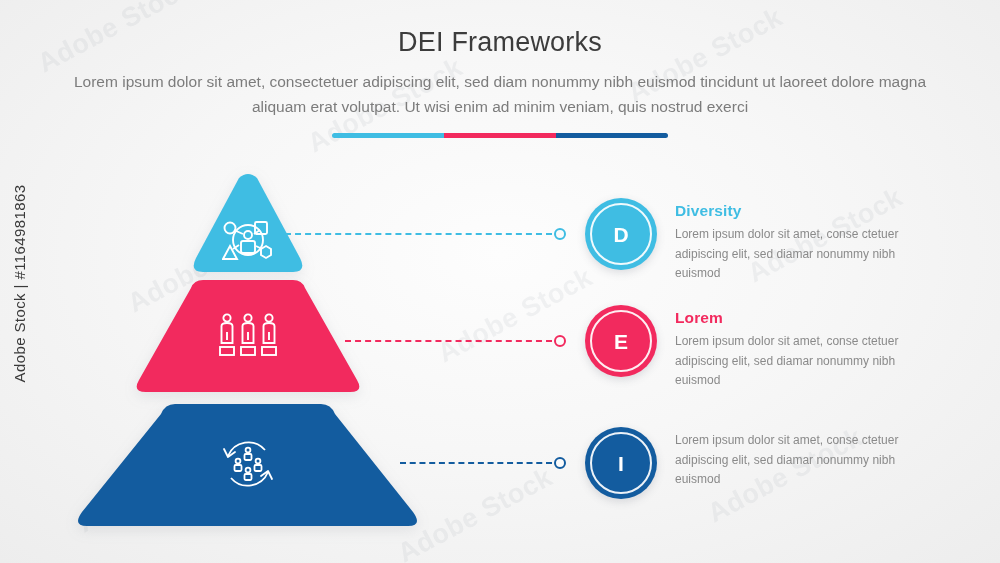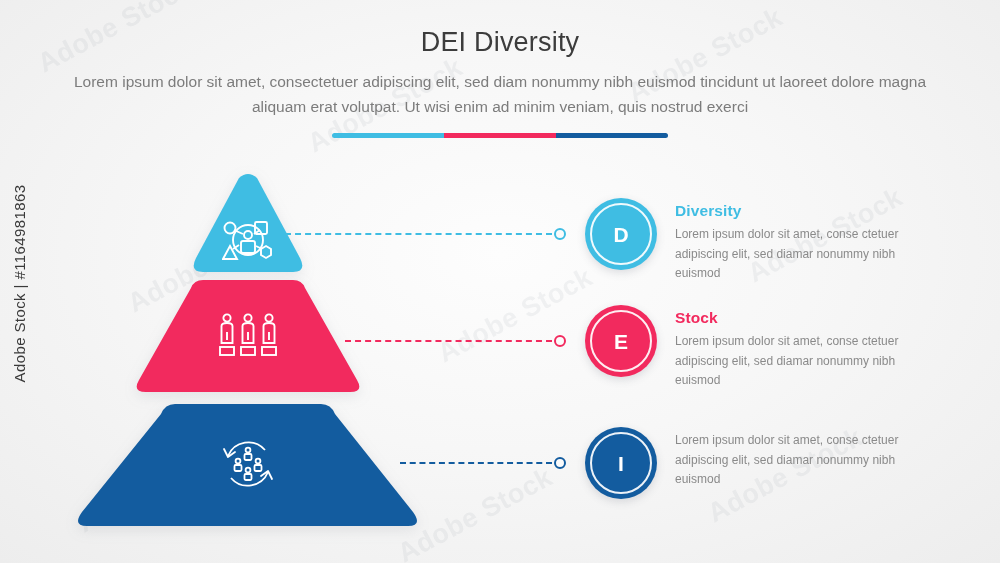--- a/index.html
+++ b/index.html
@@ -127,21 +127,21 @@
 <div class="wm-tile" style="left:620px; top:40px;">Adobe Stock</div>
 <div class="wm-tile" style="left:120px; top:250px;">Adobe Stock</div>
 <div class="wm-tile" style="left:430px; top:300px;">Adobe Stock</div>
 <div class="wm-tile" style="left:740px; top:220px;">Adobe Stock</div>
 <div class="wm-tile" style="left:70px; top:470px;">Adobe Stock</div>
 <div class="wm-tile" style="left:390px; top:500px;">Adobe Stock</div>
 <div class="wm-tile" style="left:700px; top:460px;">Adobe Stock</div>
 
 <div class="wm-left">Adobe Stock | #1164981863</div>
 
-<div class="page-title">DEI Diversity</div>
+<div class="page-title">DEI Frameworks</div>
 <div class="page-subtitle">Lorem ipsum dolor sit amet, consectetuer adipiscing elit, sed diam nonummy nibh euismod tincidunt ut laoreet dolore magna aliquam erat volutpat. Ut wisi enim ad minim veniam, quis nostrud exerci</div>
 
 <div class="divider">
   <span style="background:#3FBDE3"></span>
   <span style="background:#F22A5E"></span>
   <span style="background:#135C9F"></span>
 </div>
 
 <div class="pyramid">
 
@@ -227,21 +227,21 @@
     <div class="item-title" style="color:#3FBDE3;">Diversity</div>
     <div class="item-desc">Lorem ipsum dolor sit amet, conse ctetuer adipiscing elit, sed diamar nonummy nibh euismod</div>
   </div>
 </div>
 
 <div class="item" style="left:585px; top:305px;">
   <div class="badge" style="background:#F22A5E;">
     <span class="letter">E</span>
   </div>
   <div class="item-text">
-    <div class="item-title" style="color:#F22A5E;">Stock</div>
+    <div class="item-title" style="color:#F22A5E;">Lorem</div>
     <div class="item-desc">Lorem ipsum dolor sit amet, conse ctetuer adipiscing elit, sed diamar nonummy nibh euismod</div>
   </div>
 </div>
 
 <div class="item" style="left:585px; top:427px;">
   <div class="badge" style="background:#135C9F;">
     <span class="letter">I</span>
   </div>
   <div class="item-text">
     <div class="item-desc">Lorem ipsum dolor sit amet, conse ctetuer adipiscing elit, sed diamar nonummy nibh euismod</div>

